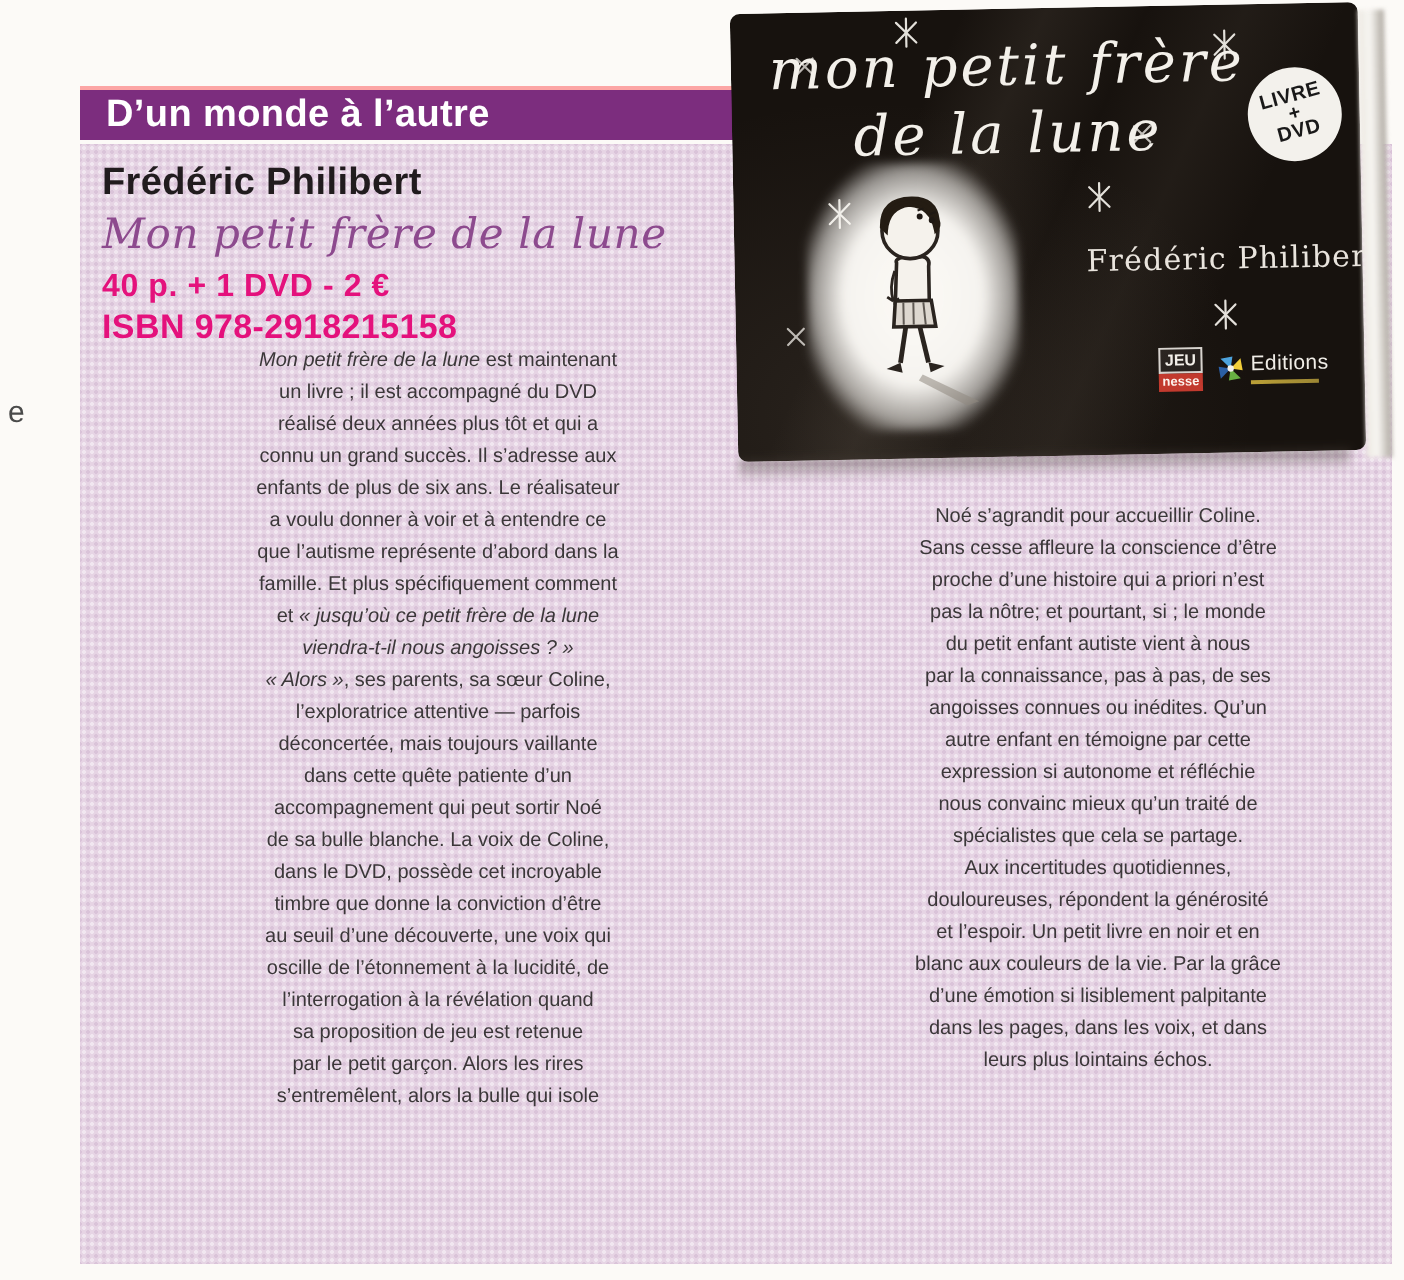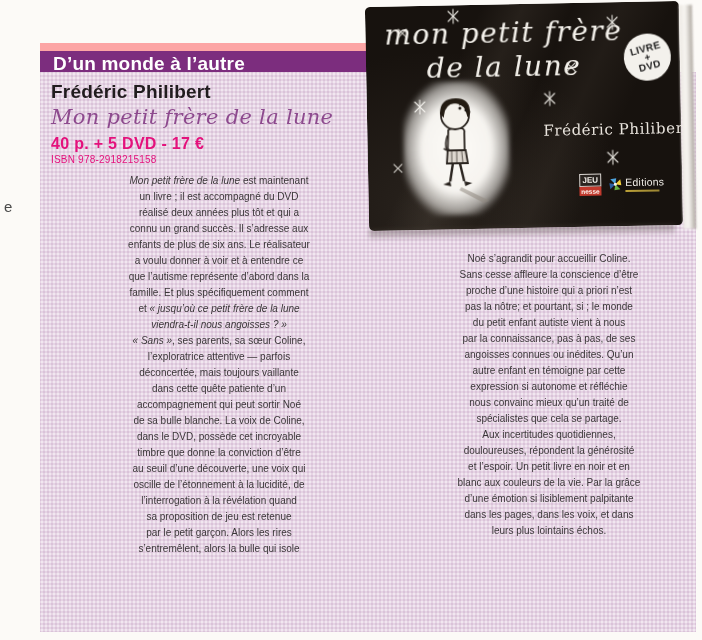--- a/index.html
+++ b/index.html
@@ -7,21 +7,21 @@
     position:relative; width:702px; height:640px; overflow:hidden;
     background:#fcfaf7;
     font-family:"Liberation Sans", sans-serif;
   }
   
   .stray{position:absolute; left:4px; top:198px; font-size:15px; color:#4a4a4a;}
 
   
   .banner{
     position:absolute; left:40px; top:43px; width:327px; height:25px;
-    background:#7c2d7e; border-top:8px solid #fca5a5;
+    background:#7c2d7e; border-top:2px solid #fca5a5;
     display:flex; align-items:center;
   }
   .banner .label{
     color:#ffffff; font-weight:bold; font-size:19px; margin-left:13px;
     letter-spacing:0.2px; white-space:nowrap;
   }
 
   
   .panel{
     position:absolute; left:40px; top:72px; width:656px; height:560px;
@@ -40,21 +40,21 @@
     position:absolute; left:11px; top:33px;
     font-family:"DejaVu Serif", serif; font-style:italic;
     font-size:21px; color:#8d4a8e; letter-spacing:0.3px;
   }
   .price{
     position:absolute; left:11px; top:63px;
     font-size:16px; font-weight:bold; color:#e4117c; letter-spacing:0.3px;
   }
   .isbn{
     position:absolute; left:11px; top:82px;
-    font-size:10px; font-weight:normal; color:#e4117c; letter-spacing:0.2px;text-align:right;
+    font-size:17px; font-weight:bold; color:#e4117c; letter-spacing:0.2px;text-align:right;
   }
   .bodycol{
     font-size:10px; line-height:16px; color:#3b3739;
     white-space:pre-line;
     text-align:center;
   }
   .bodycol em{font-style:italic;}
   .col1{position:absolute; left:11px; top:101px; width:336px;}
   .col2{position:absolute; left:327px; top:179px; width:364px;}
   .signature{
@@ -142,33 +142,33 @@
 
   <span class="stray">e</span>
 
   <div class="banner">
     <span class="label">D’un monde à l’autre</span>
   </div>
 
   <div class="panel">
     <div class="author">Frédéric Philibert</div>
     <div class="booktitle">Mon petit frère de la lune</div>
-    <div class="price">40 p. + 5 DVD - 17 €</div>
+    <div class="price">40 p. + 1 DVD - 2 €</div>
     <div class="isbn">ISBN 978-2918215158</div>
     <div class="bodycol col1"><em>Mon petit frère de la lune</em><span> est maintenant
 un livre ; il est accompagné du DVD
 réalisé deux années plus tôt et qui a
 connu un grand succès. Il s’adresse aux
 enfants de plus de six ans. Le réalisateur
 a voulu donner à voir et à entendre ce
 que l’autisme représente d’abord dans la
 famille. Et plus spécifiquement comment
 et </span><em>« jusqu’où ce petit frère de la lune
 viendra-t-il nous angoisses ? »
-</em><em>« Sans »</em><span>, ses parents, sa sœur Coline,
+</em><em>« Alors »</em><span>, ses parents, sa sœur Coline,
 l’exploratrice attentive — parfois
 déconcertée, mais toujours vaillante
 dans cette quête patiente d’un
 accompagnement qui peut sortir Noé
 de sa bulle blanche. La voix de Coline,
 dans le DVD, possède cet incroyable
 timbre que donne la conviction d’être
 au seuil d’une découverte, une voix qui
 oscille de l’étonnement à la lucidité, de
 l’interrogation à la révélation quand

